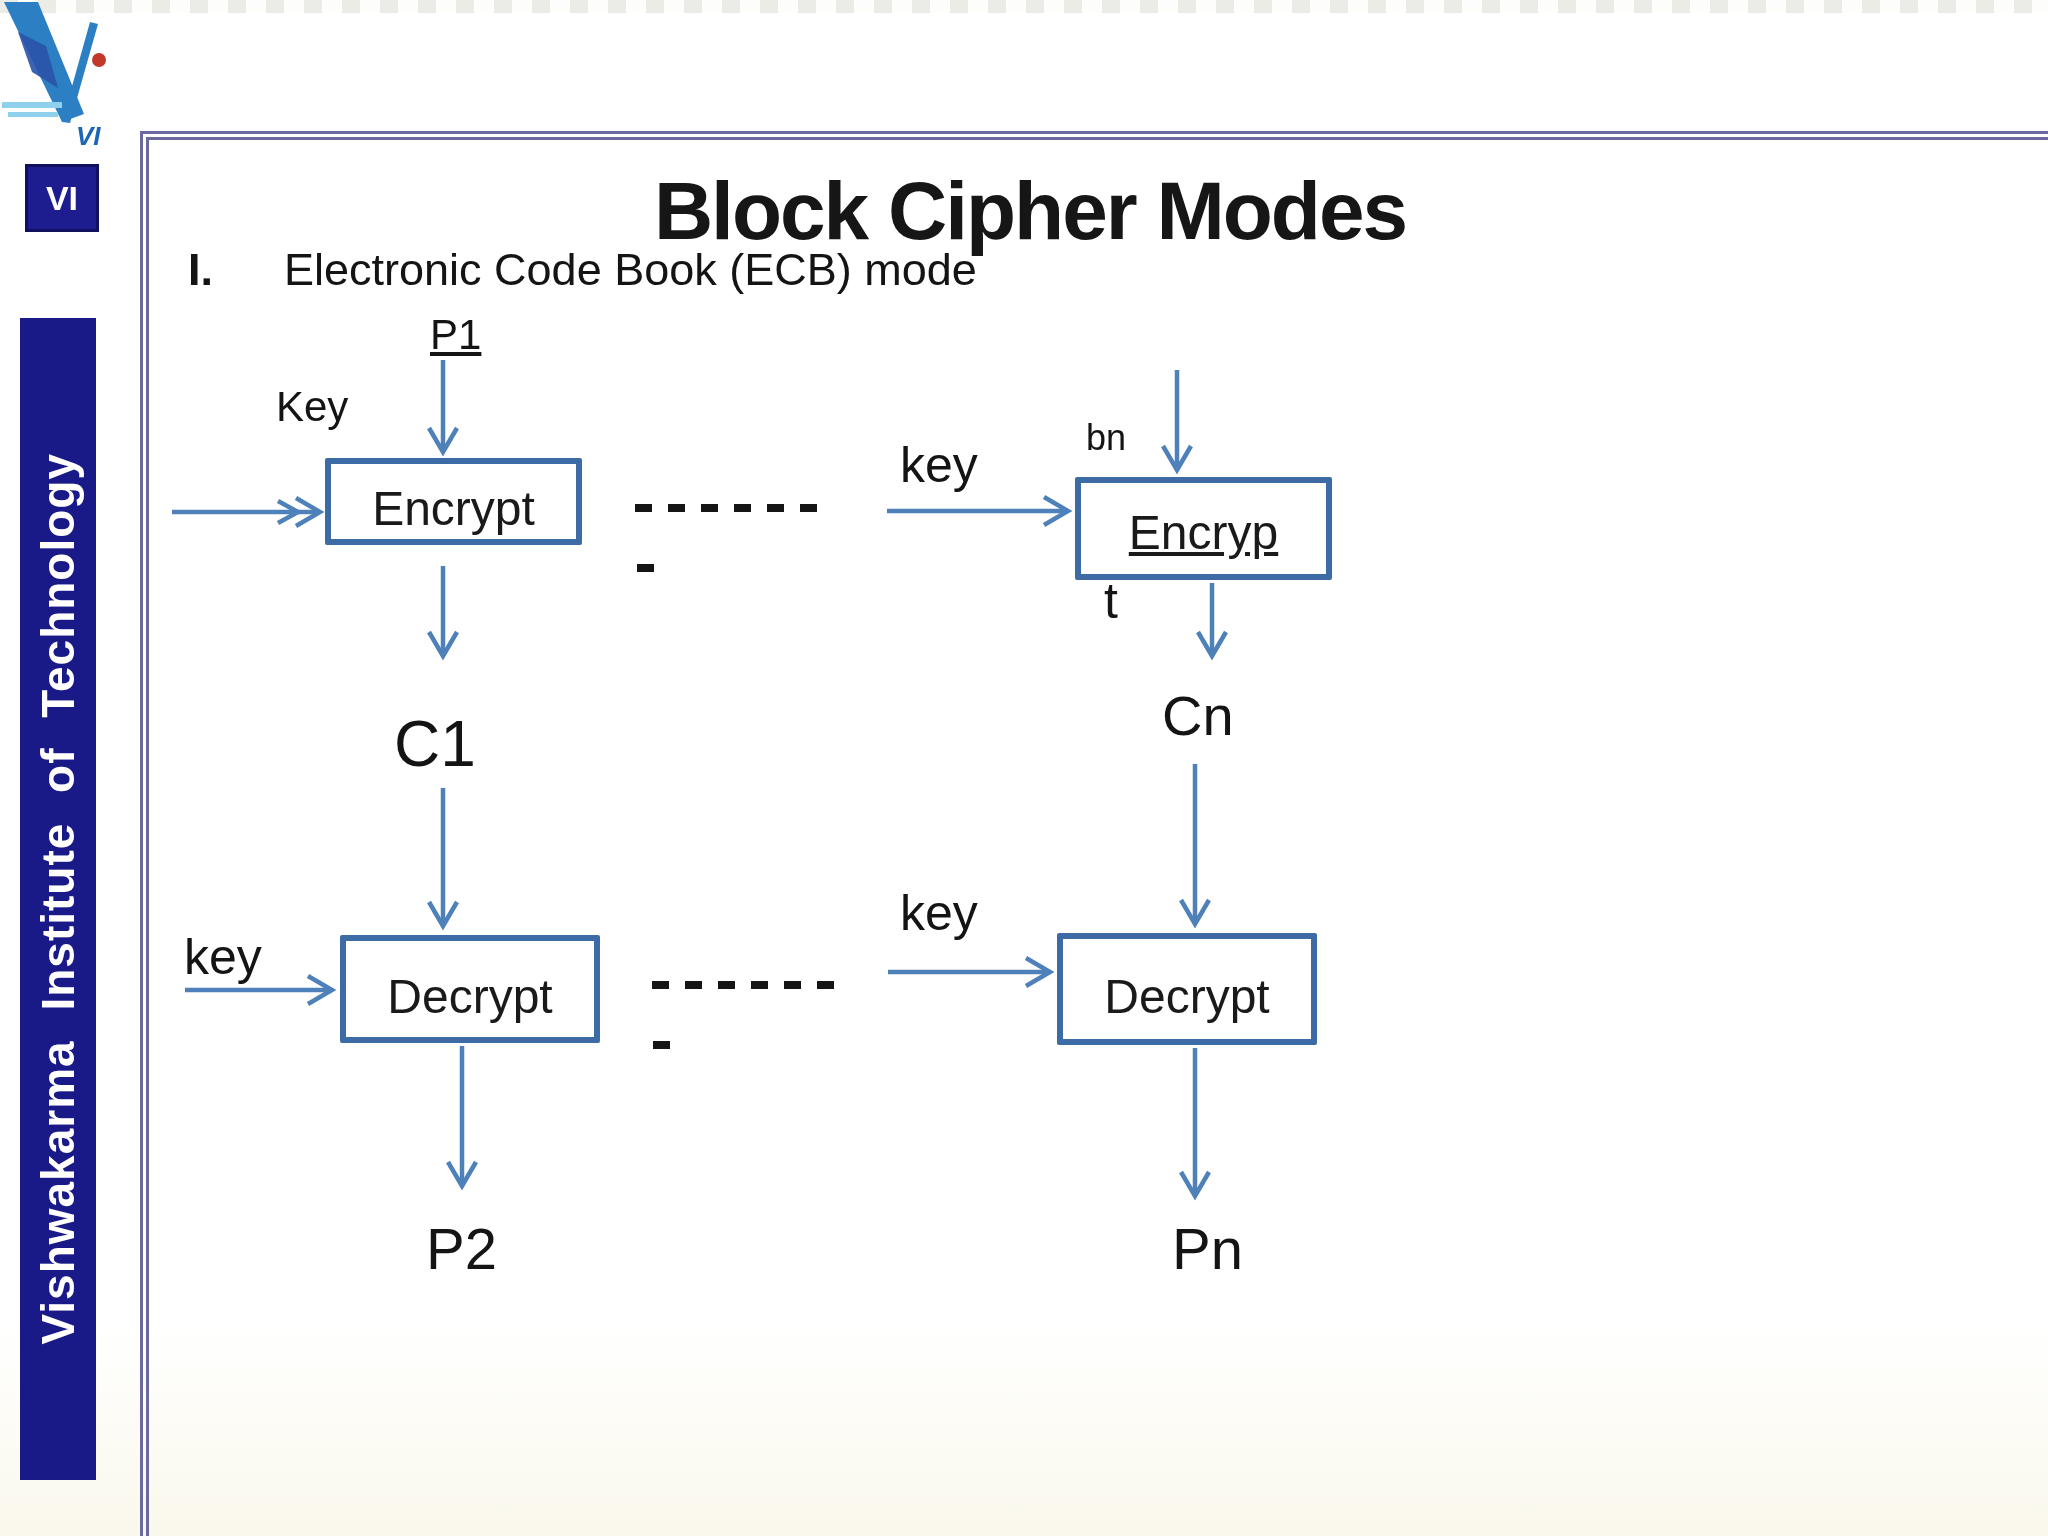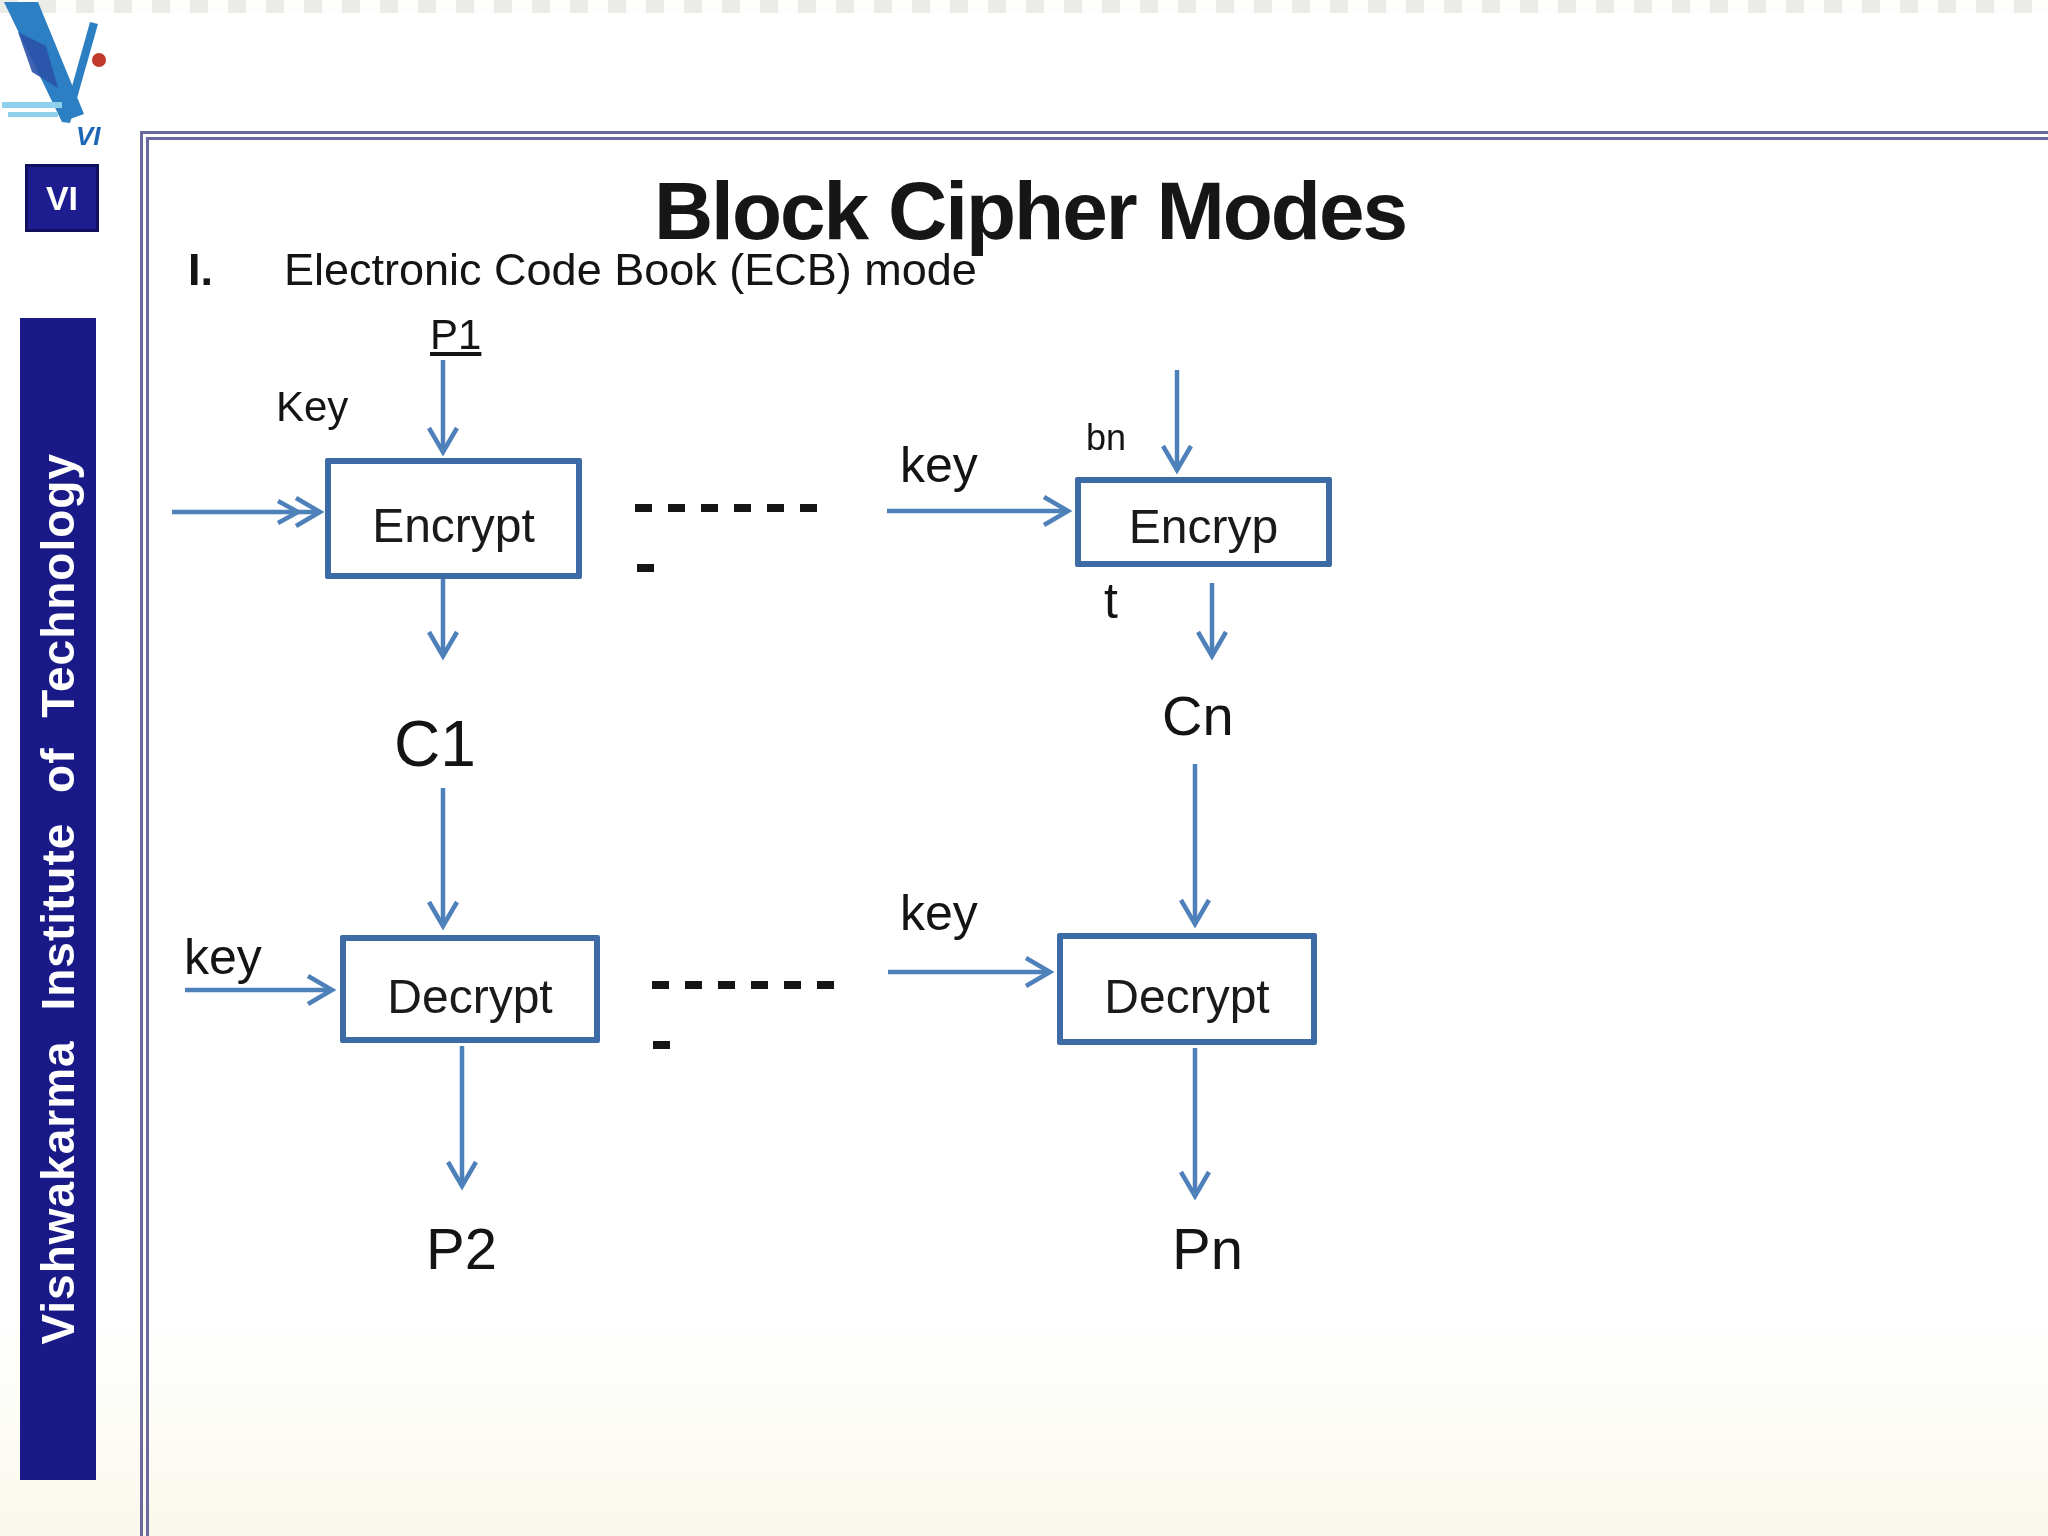--- a/index.html
+++ b/index.html
@@ -43,22 +43,22 @@
   }
   .list-marker{position:absolute;left:188px;top:244px;font-size:45px;font-weight:bold;}
   .subtitle{position:absolute;left:284px;top:244px;font-size:45px;font-weight:normal;white-space:nowrap;}
   
   .dbox{
     position:absolute;box-sizing:border-box;background:#ffffff;
     border:6px solid #3d6ba5;border-radius:2px;
     display:flex;align-items:center;justify-content:center;
     font-size:48px;color:#1a1a1a;padding-top:14px;
   }
-  .box-encrypt1{left:325px;top:458px;width:257px;height:121px;}
-  .box-encrypt2{left:1075px;top:477px;width:257px;height:90px;padding-top:8px;}
+  .box-encrypt1{left:325px;top:458px;width:257px;height:87px;}
+  .box-encrypt2{left:1075px;top:477px;width:257px;height:103px;padding-top:8px;text-decoration:underline;}
   .box-decrypt1{left:340px;top:935px;width:260px;height:108px;}
   .box-decrypt2{left:1057px;top:933px;width:260px;height:112px;}
   .dlabel{position:absolute;color:#141414;white-space:nowrap;line-height:1;}
   .lbl-p1 {left:430px;top:314px;font-size:42px;text-decoration:underline;}
   .lbl-key1{left:276px;top:386px;font-size:42px;}
   .lbl-c1 {left:394px;top:712px;font-size:64px;}
   .lbl-bn {left:1086px;top:420px;font-size:36px;}
   .lbl-key2{left:900px;top:440px;font-size:50px;}
   .lbl-t  {left:1104px;top:576px;font-size:50px;}
   .lbl-cn {left:1162px;top:688px;font-size:56px;}

